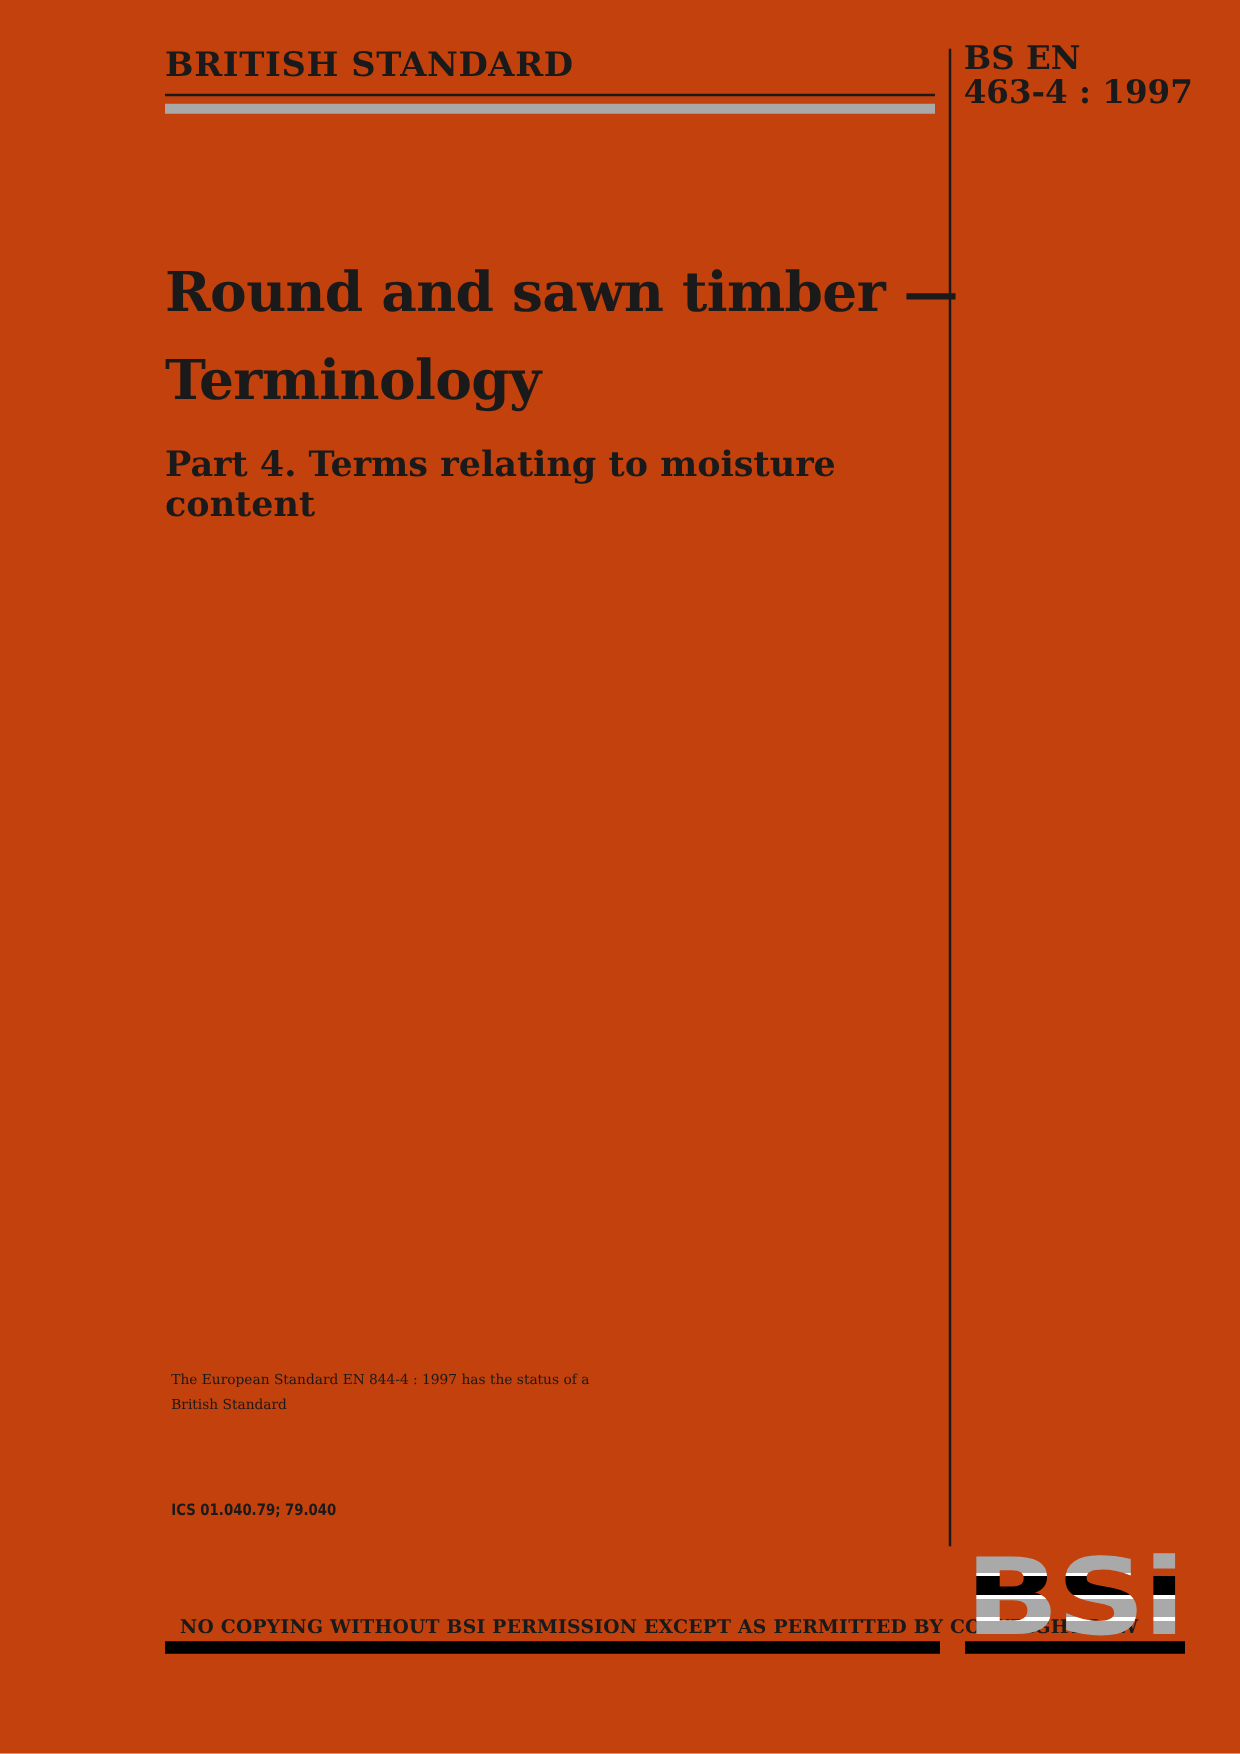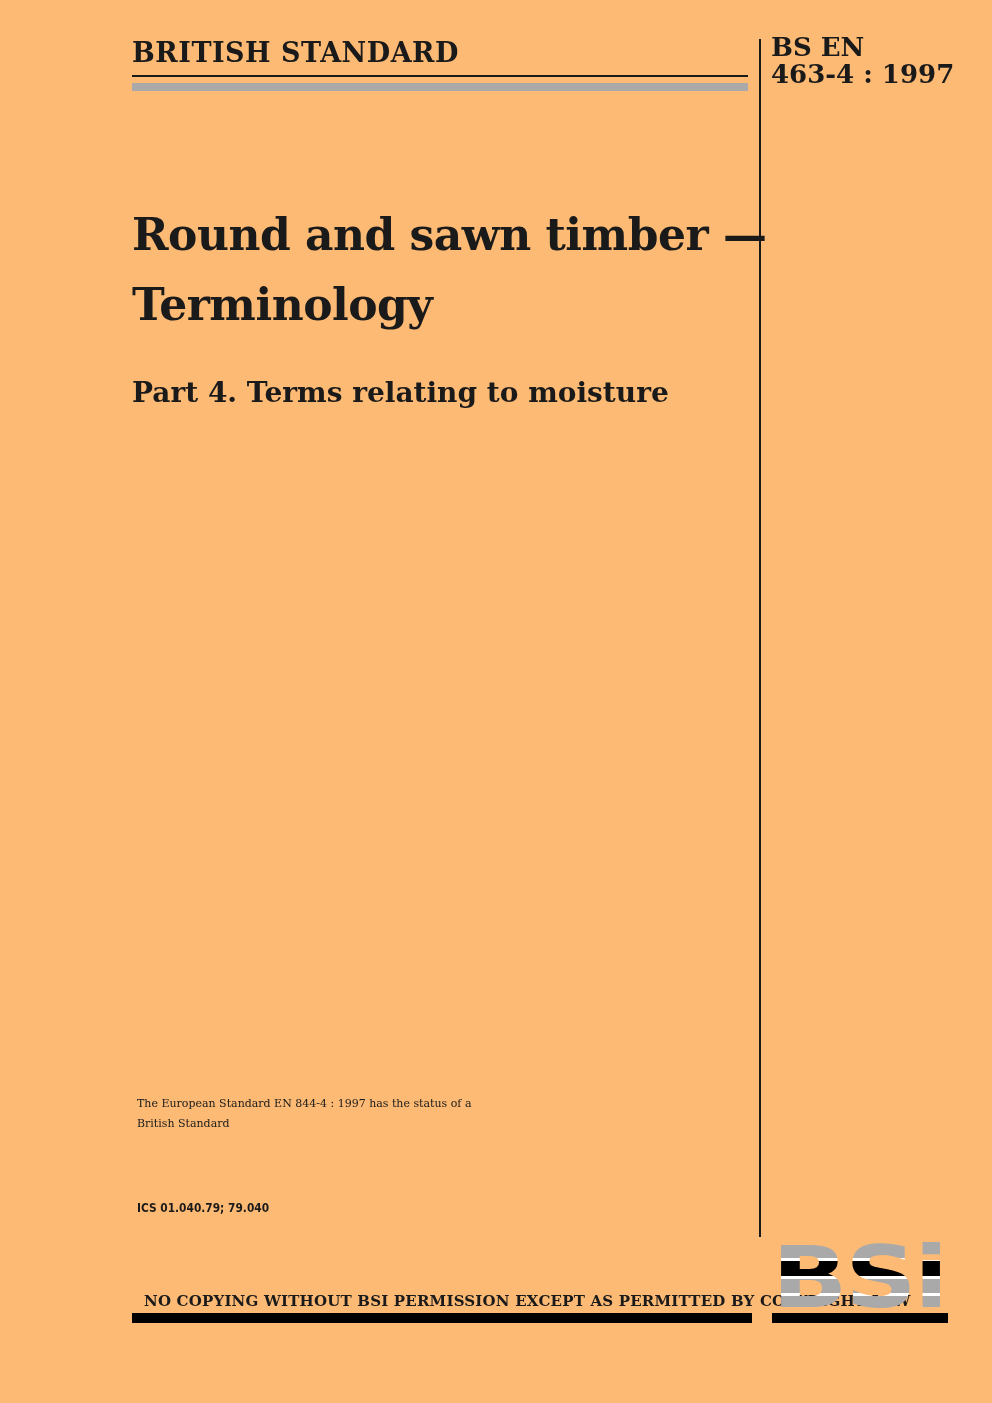--- a/index.html
+++ b/index.html
@@ -4,21 +4,21 @@
 <style>
   :root{
     --ink:#1a1a1a;
     --gray:#a9a9a9;
     --bar:#000000;
   }
   html,body{margin:0;padding:0;background:#ffffff;}
   .page{
     position:relative;
     width:992px;height:1403px;
-    background:#fdba74;
+    background:#c2410c;
     color:var(--ink);
     font-family:"DejaVu Serif", serif;
     overflow:hidden;
   }
   .abs{position:absolute;}
 
   .header-label{
     left:132px;top:39px;
     font-size:27px;font-weight:bold;line-height:1;letter-spacing:0.5px;
     white-space:nowrap;
@@ -35,21 +35,21 @@
 
   .title-line{
     left:132px;
     font-size:44px;font-weight:bold;line-height:1;letter-spacing:-0.5px;
     white-space:nowrap;
   }
   .title-line1{top:213px;}
   .title-line2{top:283px;}
 
   .subtitle{
-    left:132px;top:377px;
+    left:132px;top:356px;
     font-size:28px;font-weight:bold;line-height:32px;
     white-space:nowrap;
   }
 
   .status-note{
     left:137px;top:1094px;
     font-size:11px;font-weight:normal;line-height:20px;
     white-space:nowrap;
   }
 
@@ -94,20 +94,21 @@
   <div class="abs doc-ref">
     <div>BS EN</div>
     <div>463-4 : 1997</div>
   </div>
 
   <div class="abs title-line title-line2">Terminology</div>
   <div class="abs title-line title-line1">Round and sawn timber —</div>
 
   <div class="abs subtitle">
     <div>Part 4. Terms relating to moisture</div>
+    <div>content</div>
   </div>
 
   <div class="abs status-note">
     <div>The European Standard EN 844-4 : 1997 has the status of a</div>
     <div>British Standard</div>
   </div>
 
   <div class="abs ics">ICS 01.040.79; 79.040</div>
 
   <div class="abs copyright">NO COPYING WITHOUT BSI PERMISSION EXCEPT AS PERMITTED BY COPYRIGHT LAW</div>

